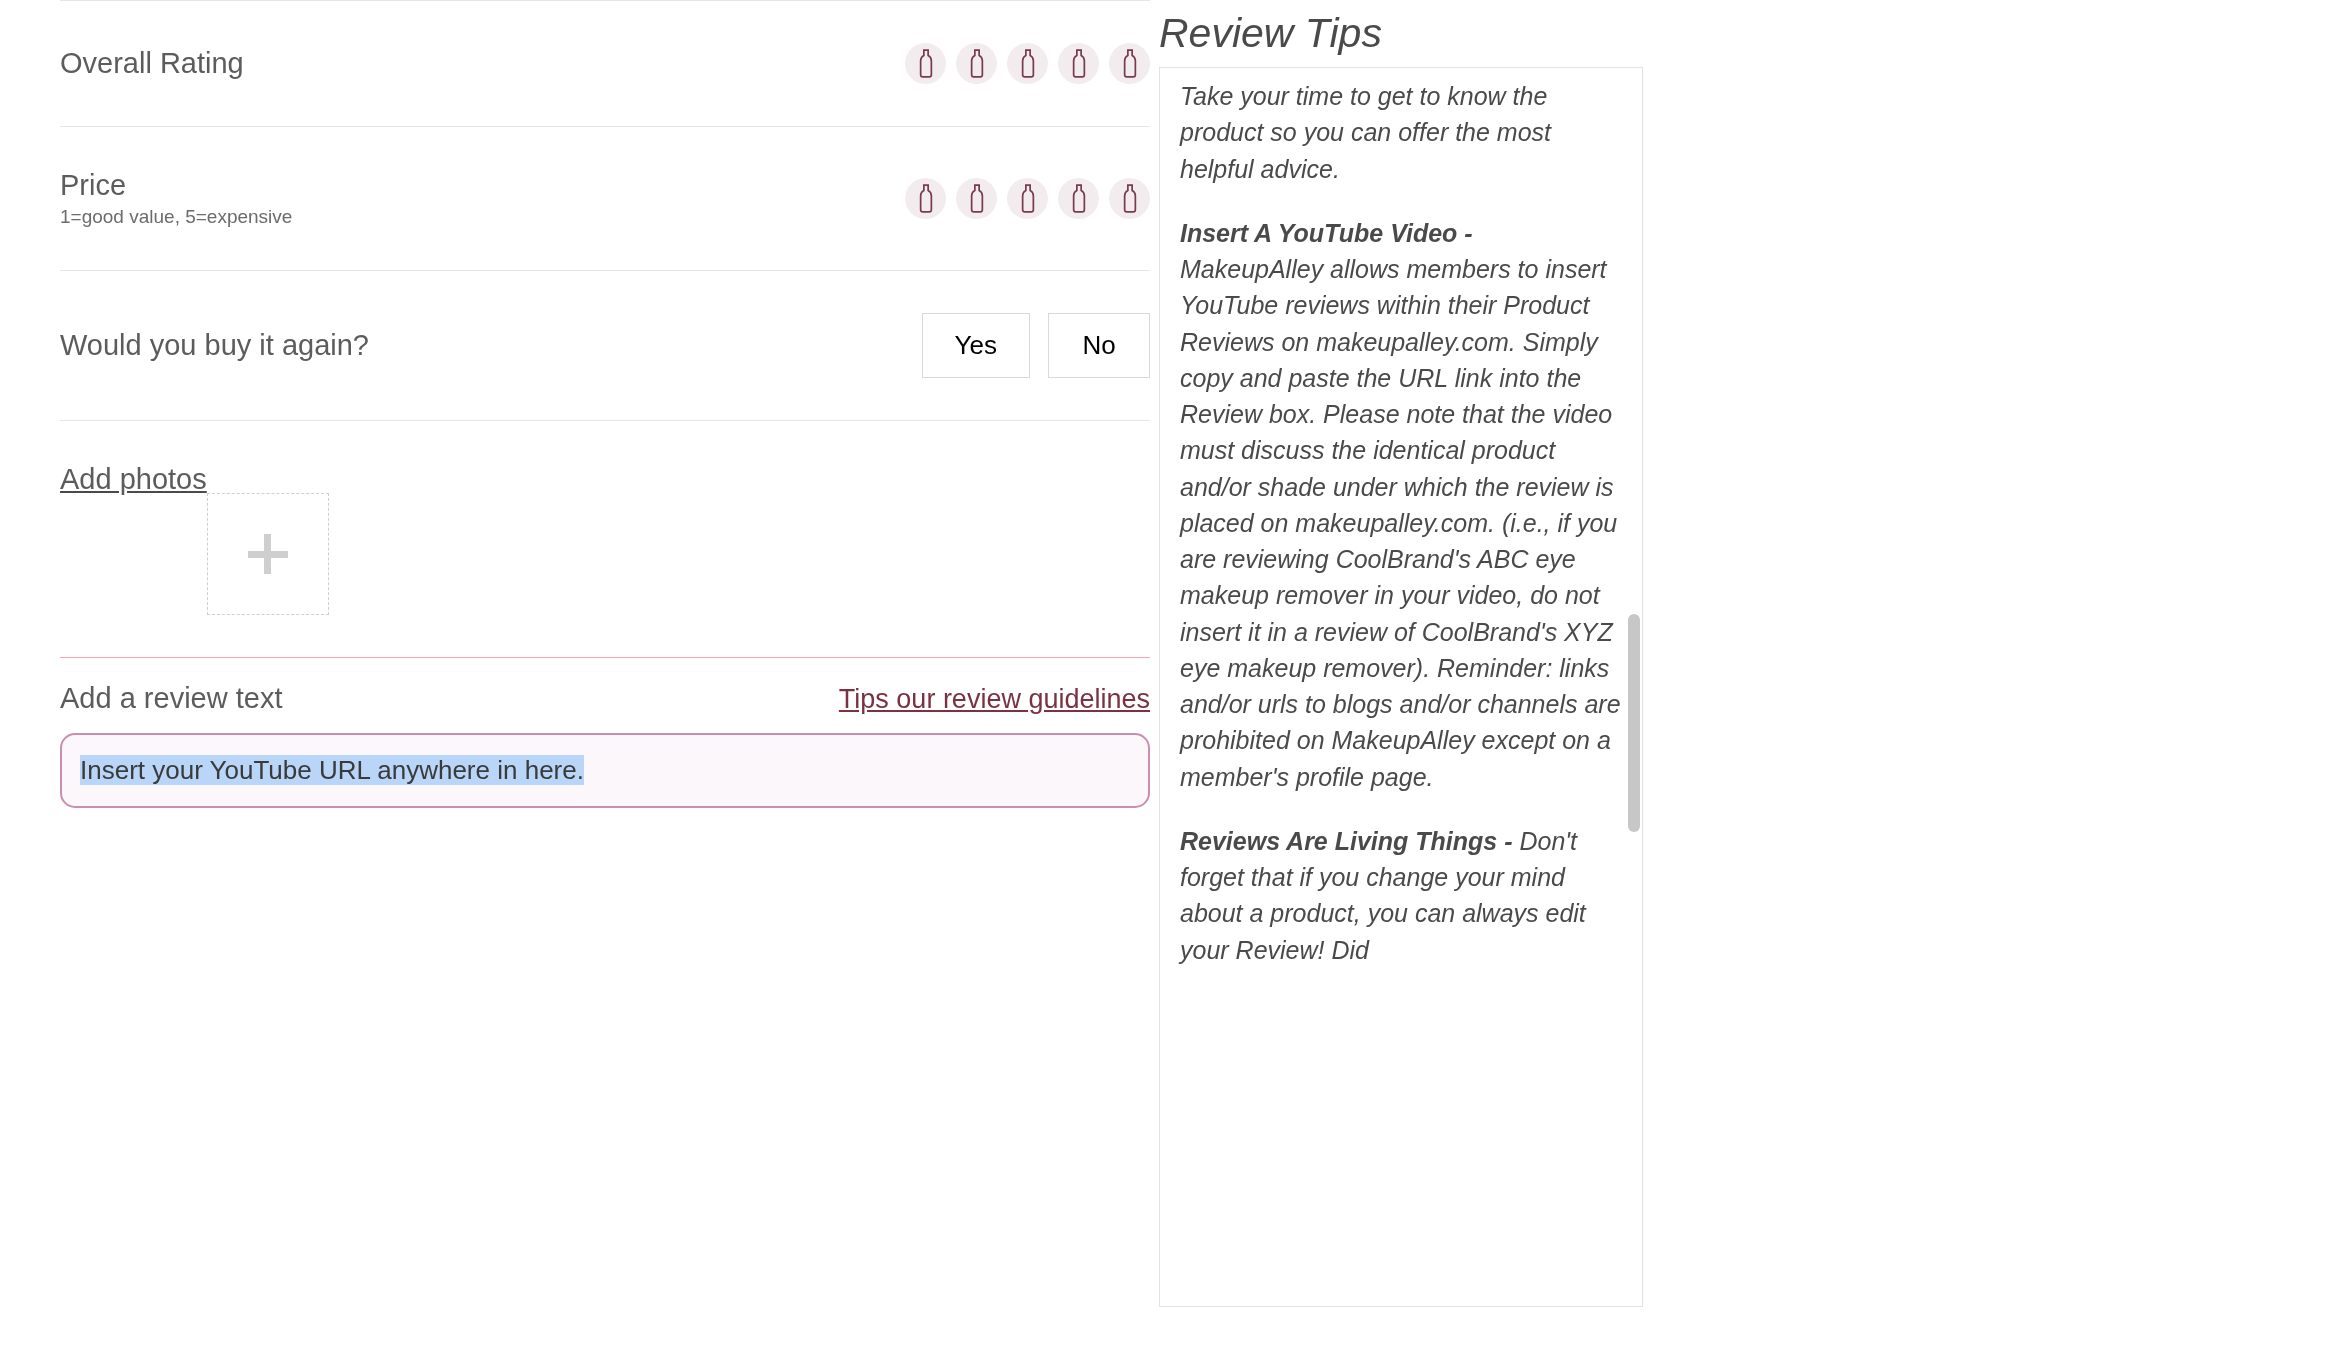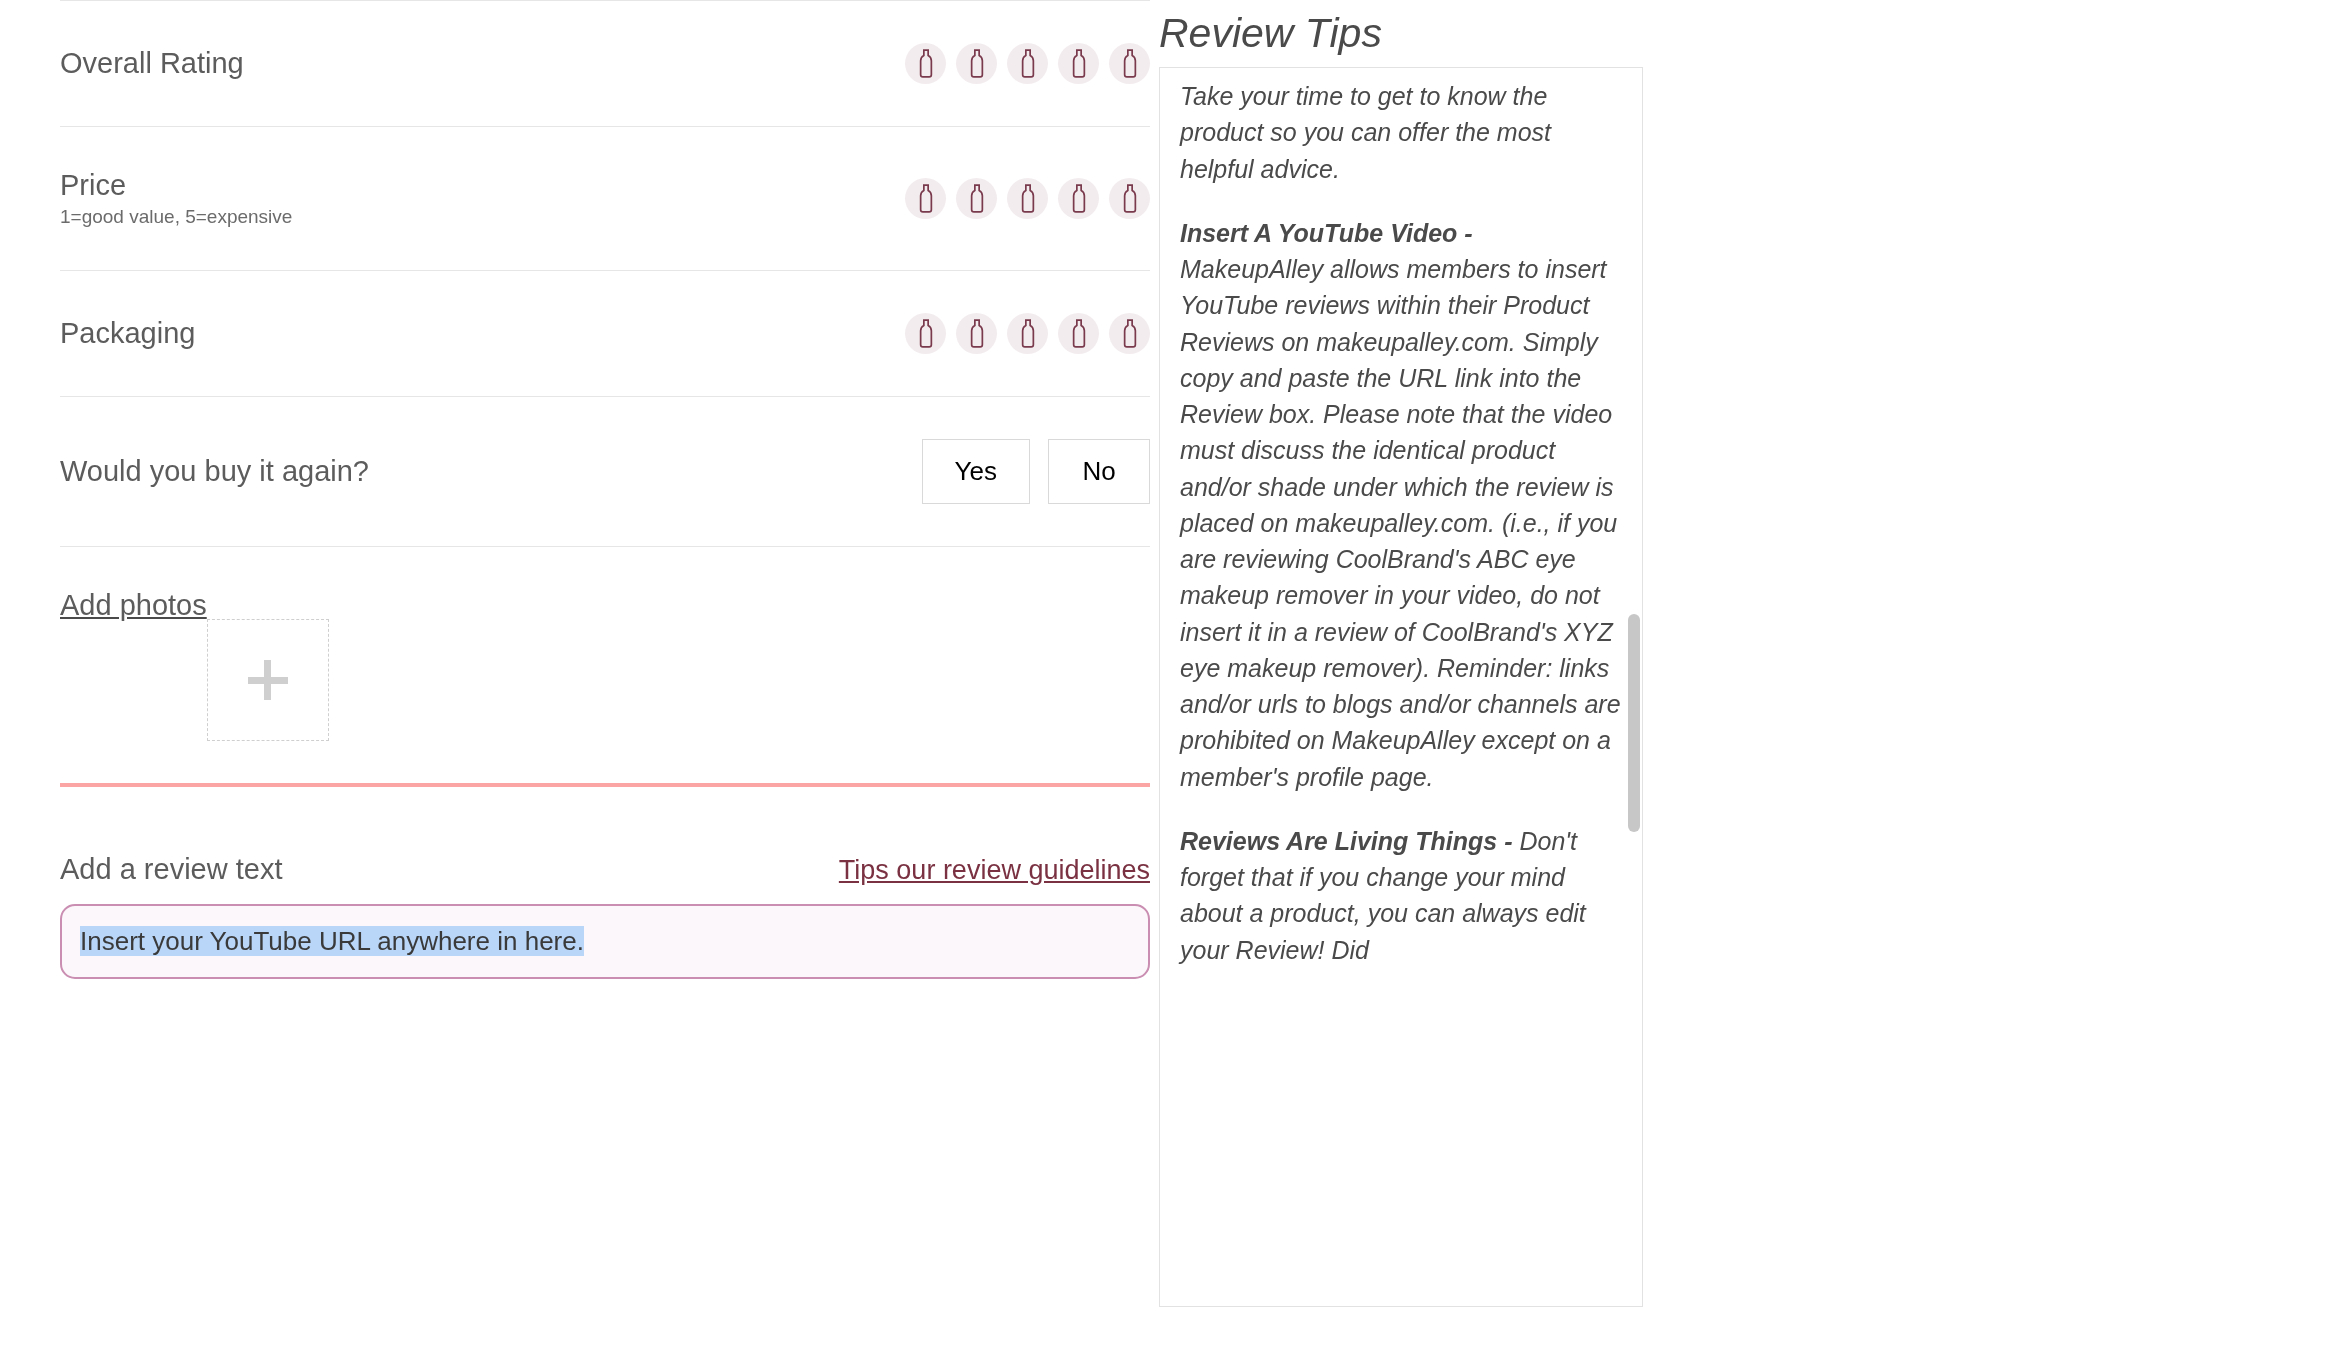--- a/index.html
+++ b/index.html
@@ -70,22 +70,22 @@
     width: 122px; height: 122px;
     border: 1.5px dashed #cfcfcf;
     display: flex; align-items: center; justify-content: center;
     cursor: pointer;
   }
   .plus-h, .plus-v { background: #cfcfcf; position: absolute; }
   .plus-wrap { position: relative; width: 40px; height: 40px; }
   .plus-h { width: 40px; height: 7px; top: 16.5px; left: 0; }
   .plus-v { width: 7px; height: 40px; left: 16.5px; top: 0; }
   .review-text-section {
-    border-top: 4px solid #fca5a5;
-    padding-top: 66px;
+    border-top: 1px solid #fca5a5;
+    padding-top: 24px;
   }
   .rt-header { display: flex; justify-content: space-between; align-items: baseline; margin-bottom: 18px; }
   .guidelines {
     color: #7a3242;
     font-size: 27px;
     text-decoration: underline;
     cursor: pointer;
   }
   .review-textarea {
     width: 100%;
@@ -215,52 +215,20 @@
           </svg>
         </div>
       <div class="rating-icon">
           <svg viewBox="0 0 14 28">
             <path d="M5 1 h4 v5 c2 1 3 3 3 5 v13 a2 2 0 0 1 -2 2 h-6 a2 2 0 0 1 -2 -2 v-13 c0 -2 1 -4 3 -5 z"></path>
           </svg>
         </div>
     </div>
   </div>
 
-  <div class="section">
-    <div class="label-block">
-      <div class="label">Packaging</div>
-    </div>
-    <div class="rating-row">
-      <div class="rating-icon">
-          <svg viewBox="0 0 14 28">
-            <path d="M5 1 h4 v5 c2 1 3 3 3 5 v13 a2 2 0 0 1 -2 2 h-6 a2 2 0 0 1 -2 -2 v-13 c0 -2 1 -4 3 -5 z"></path>
-          </svg>
-        </div>
-      <div class="rating-icon">
-          <svg viewBox="0 0 14 28">
-            <path d="M5 1 h4 v5 c2 1 3 3 3 5 v13 a2 2 0 0 1 -2 2 h-6 a2 2 0 0 1 -2 -2 v-13 c0 -2 1 -4 3 -5 z"></path>
-          </svg>
-        </div>
-      <div class="rating-icon">
-          <svg viewBox="0 0 14 28">
-            <path d="M5 1 h4 v5 c2 1 3 3 3 5 v13 a2 2 0 0 1 -2 2 h-6 a2 2 0 0 1 -2 -2 v-13 c0 -2 1 -4 3 -5 z"></path>
-          </svg>
-        </div>
-      <div class="rating-icon">
-          <svg viewBox="0 0 14 28">
-            <path d="M5 1 h4 v5 c2 1 3 3 3 5 v13 a2 2 0 0 1 -2 2 h-6 a2 2 0 0 1 -2 -2 v-13 c0 -2 1 -4 3 -5 z"></path>
-          </svg>
-        </div>
-      <div class="rating-icon">
-          <svg viewBox="0 0 14 28">
-            <path d="M5 1 h4 v5 c2 1 3 3 3 5 v13 a2 2 0 0 1 -2 2 h-6 a2 2 0 0 1 -2 -2 v-13 c0 -2 1 -4 3 -5 z"></path>
-          </svg>
-        </div>
-    </div>
-  </div>
 
   <div class="section">
     <div class="label">Would you buy it again?</div>
     <div class="yn-row">
       <div class="yn-btn">Yes</div>
       <div class="yn-btn">No</div>
     </div>
   </div>
 
   <div class="section-vert">

